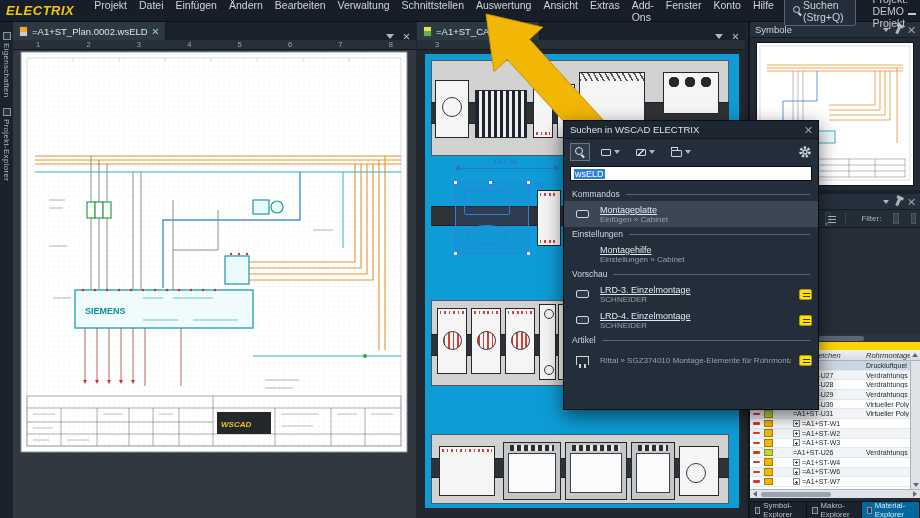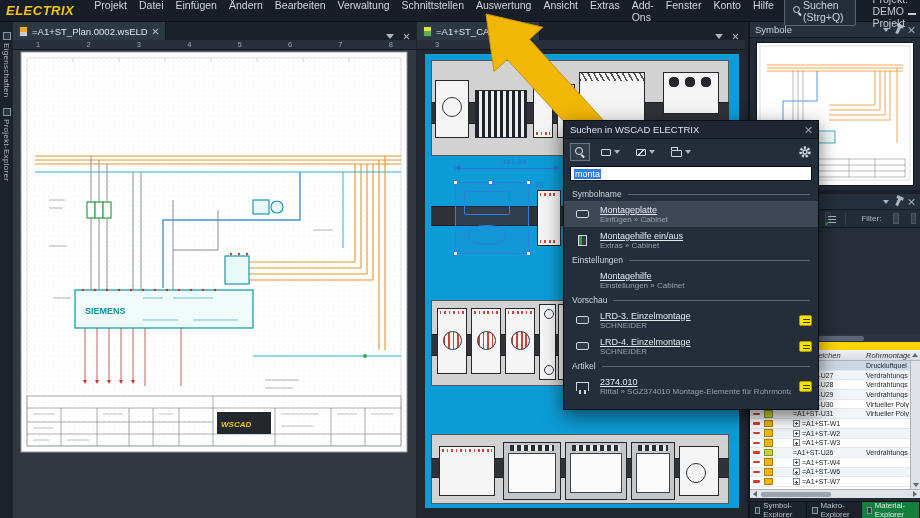--- a/index.html
+++ b/index.html
@@ -133,21 +133,21 @@
   .c-sym{width:44px;overflow:hidden;white-space:nowrap;}
   .vscroll{position:absolute;right:0;top:11px;bottom:0;width:10px;background:#dfe3e8;border-left:1px solid #aab2bc;
            display:flex;flex-direction:column;align-items:center;justify-content:space-between;padding:2px 0;}
   .dn-arr{width:0;height:0;border-left:3px solid transparent;border-right:3px solid transparent;border-top:4px solid #5c6775;}
   .hscroll2{height:9px;background:#dfe3e8;display:flex;align-items:center;border-top:1px solid #aab2bc;}
   .la{width:0;height:0;border-top:3px solid transparent;border-bottom:3px solid transparent;border-right:4px solid #5c6775;margin-left:3px;}
   .ra{width:0;height:0;border-top:3px solid transparent;border-bottom:3px solid transparent;border-left:4px solid #5c6775;margin-left:auto;margin-right:3px;}
   .hs-thumb{width:70px;height:5px;background:#9aa4af;border-radius:2px;margin-left:4px;}
   .dock-tabs{position:absolute;left:0;right:0;bottom:0;height:17px;background:#1a222c;display:flex;border-top:1px solid #0d1218;}
   .dock-tab{display:flex;align-items:center;gap:3px;padding:0 5px;font-size:7.8px;color:#b9c1ca;border-right:1px solid #0d1218;}
-  .dock-tab.active{background:#15803d;color:#e2e7ec;}
+  .dock-tab.active{background:#0369a1;color:#e2e7ec;}
   .dt-ico{width:7px;height:7px;border:1px solid #8b95a1;background:#2b3442;}
 
   
   .popup{position:absolute;left:563px;top:120px;width:256px;height:290px;background:#242e3a;
          border:1px solid #090e14;box-shadow:0 6px 18px rgba(0,0,0,.55);z-index:60;}
   .popup-head{height:18px;display:flex;align-items:center;padding:0 6px;background:#1d2631;border-bottom:1px solid #121820;}
   .popup-title{font-size:9.5px;color:#dde2e8;}
   .popup-head .sm-x{margin-left:auto;}
   .popup-toolbar{height:26px;display:flex;align-items:center;gap:6px;padding:0 6px;}
   .pt-btn{display:flex;align-items:center;gap:3px;height:18px;padding:0 4px;border:1px solid transparent;}
@@ -425,21 +425,21 @@
       <div class="plate" style="left:14px;top:10px;width:298px;height:96px;"></div>
       <div class="rail" style="left:14px;top:52px;width:298px;height:22px;"></div>
       <div class="cdev circ" style="left:18px;top:30px;width:34px;height:58px;"></div>
       <div class="cdev term" style="left:58px;top:40px;width:52px;height:48px;"></div>
       <div class="cdev rt rb" style="left:116px;top:22px;width:20px;height:66px;"></div>
       <div class="cdev rt" style="left:140px;top:34px;width:18px;height:54px;"></div>
       <div class="cdev hatch-top" style="left:162px;top:22px;width:66px;height:50px;"></div>
       <div class="cdev gauges" style="left:246px;top:22px;width:56px;height:42px;"></div>
 
       <div class="dim" style="left:38px;top:118px;width:104px;"></div>
-      <span class="dim-label" style="left:85px;top:107px;">167,38</span>
+      <span class="dim-label" style="left:76px;top:107px;">167,38</span>
       <span class="dim-label" style="left:118px;top:130px;">20</span>
 
       <div class="rail" style="left:14px;top:156px;width:298px;height:20px;"></div>
       <div class="seldev" style="left:38px;top:132px;width:74px;height:72px;">
         <span class="grip" style="left:-3px;top:-3px;"></span>
           <span class="grip" style="right:-3px;top:-3px;"></span>
         <span class="grip" style="left:-3px;bottom:-3px;"></span>
           <span class="grip" style="right:-3px;bottom:-3px;"></span>
         <span class="grip" style="left:32px;top:-3px;"></span>
       </div>
@@ -810,45 +810,36 @@
       <span class="pt-btn">
           <span class="folder-ico"></span>
           <span class="sm-caret"></span>
         </span>
       <svg class="gear-svg" width="14" height="14" viewBox="0 0 14 14">
         <circle cx="7" cy="7" r="4.4" fill="none" stroke="#cfd6dd" stroke-width="2.6" stroke-dasharray="2.2 1.6"></circle>
         <circle cx="7" cy="7" r="2" fill="none" stroke="#cfd6dd" stroke-width="1.4"></circle>
       </svg>
     </div>
     <div class="popup-input">
-      <span class="sel-text">monta</span>
+      <span class="sel-text">wsELD</span>
     </div>
     <div class="results" id="popup-results">
         <div class="sec-row">
-          <span class="sec-label">Symbolname</span>
+          <span class="sec-label">Kommandos</span>
           <span class="sec-line"></span>
         </div>
         <div class="res-item selected">
           <span class="res-ico">
             <span class="plate-ico"></span>
           </span>
           <div class="res-texts">
             <div class="res-title">Montageplatte</div>
             <div class="res-sub">Einfügen » Cabinet</div>
           </div>
         </div>
-        <div class="res-item">
-          <span class="res-ico">
-            <span class="door-ico"></span>
-          </span>
-          <div class="res-texts">
-            <div class="res-title">Montagehilfe ein/aus</div>
-            <div class="res-sub">Extras » Cabinet</div>
-          </div>
-        </div>
         <div class="sec-row">
           <span class="sec-label">Einstellungen</span>
           <span class="sec-line"></span>
         </div>
         <div class="res-item">
           <span class="res-ico"></span>
           <div class="res-texts">
             <div class="res-title">Montagehilfe</div>
             <div class="res-sub">Einstellungen » Cabinet</div>
           </div>
@@ -879,21 +870,20 @@
         </div>
         <div class="sec-row">
           <span class="sec-label">Artikel</span>
           <span class="sec-line"></span>
         </div>
         <div class="res-item">
           <span class="res-ico">
             <span class="clamp-ico"></span>
           </span>
           <div class="res-texts">
-            <div class="res-title">2374.010</div>
             <div class="res-sub">Rittal » SGZ374010 Montage-Elemente für Rohrmontage</div>
           </div>
           <span class="badge"></span>
         </div>
       </div>
   </div>
 
 </div>
 
 </body></html>

